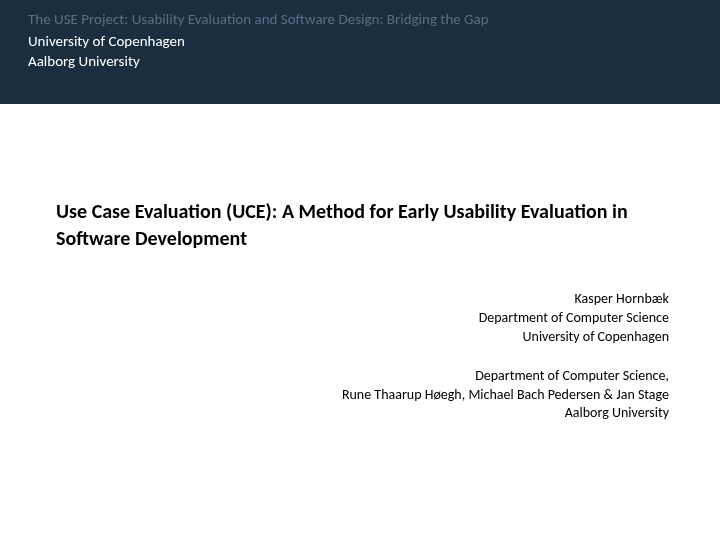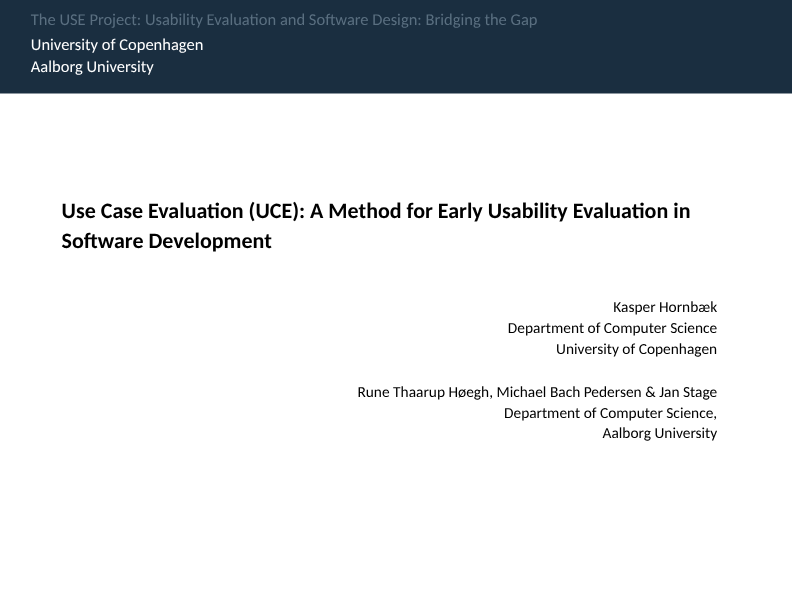--- a/index.html
+++ b/index.html
@@ -5,36 +5,36 @@
   * { margin: 0; padding: 0; box-sizing: border-box; }
   body {
     width: 720px;
     height: 541px;
     font-family: "Gill Sans", "Gill Sans MT", Calibri, "Trebuchet MS", sans-serif;
     background: #ffffff;
     overflow: hidden;
   }
   .header {
     background: #1a2e40;
-    padding: 10px 28px 13px 28px;
+    padding: 10px 28px 32px 28px;
   }
   .header-project {
     color: #5a6f80;
     font-size: 15px;
     margin-bottom: 4px;
     font-weight: 400;
   }
   .header-univ {
     color: #ffffff;
     font-size: 15px;
     margin-bottom: 2px;
     font-weight: 400;
   }
   .content {
-    padding: 94px 68px 0 56px;
+    padding: 94px 51px 0 56px;
   }
   .title {
     font-weight: 700;
     font-size: 20px;
     color: #000000;
     line-height: 1.35;
     margin-bottom: 38px;
   }
   .author-block {
     font-size: 14px;
@@ -57,17 +57,17 @@
 <div class="content">
   <div class="title">Use Case Evaluation (UCE): A Method for Early Usability Evaluation in Software Development</div>
 
   <div class="author-block">
     <div>Kasper Hornbæk</div>
     <div>Department of Computer Science</div>
     <div>University of Copenhagen</div>
   </div>
 
   <div class="author-block">
+    <div>Department of Computer Science,</div>
     <div>Rune Thaarup Høegh, Michael Bach Pedersen &amp; Jan Stage</div>
-    <div>Department of Computer Science,</div>
     <div>Aalborg University</div>
   </div>
 </div>
 
 </body></html>

